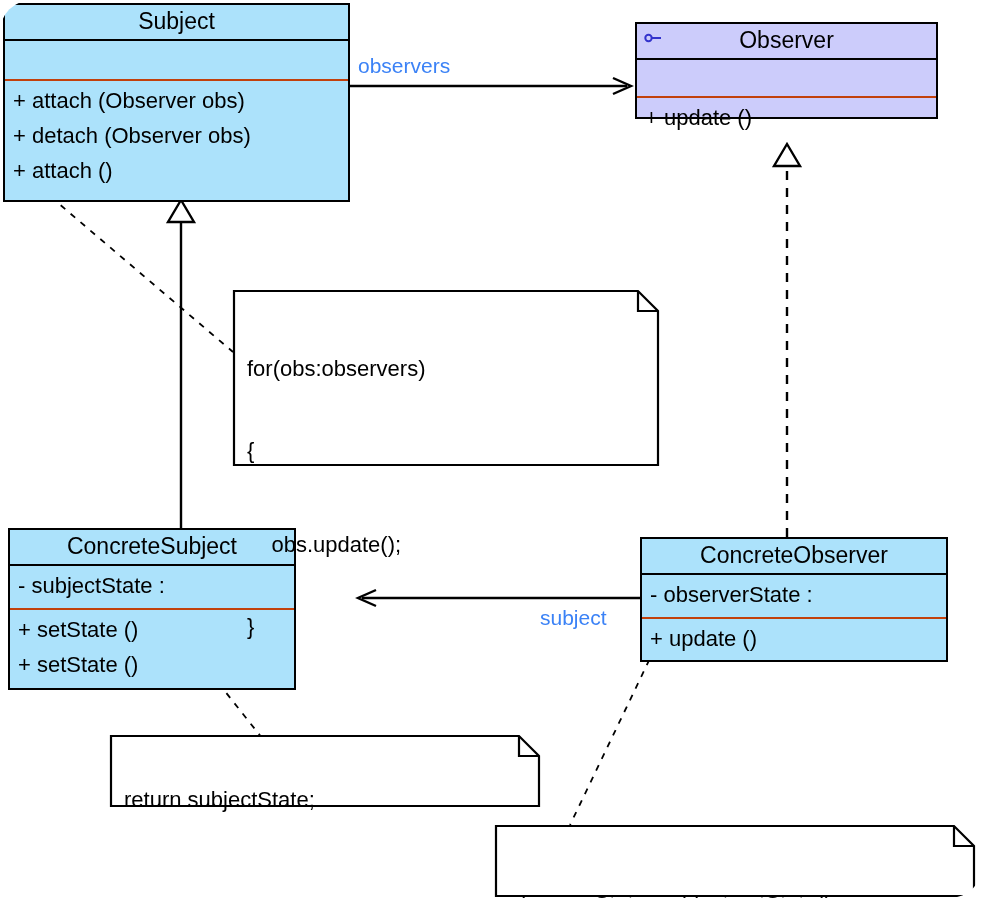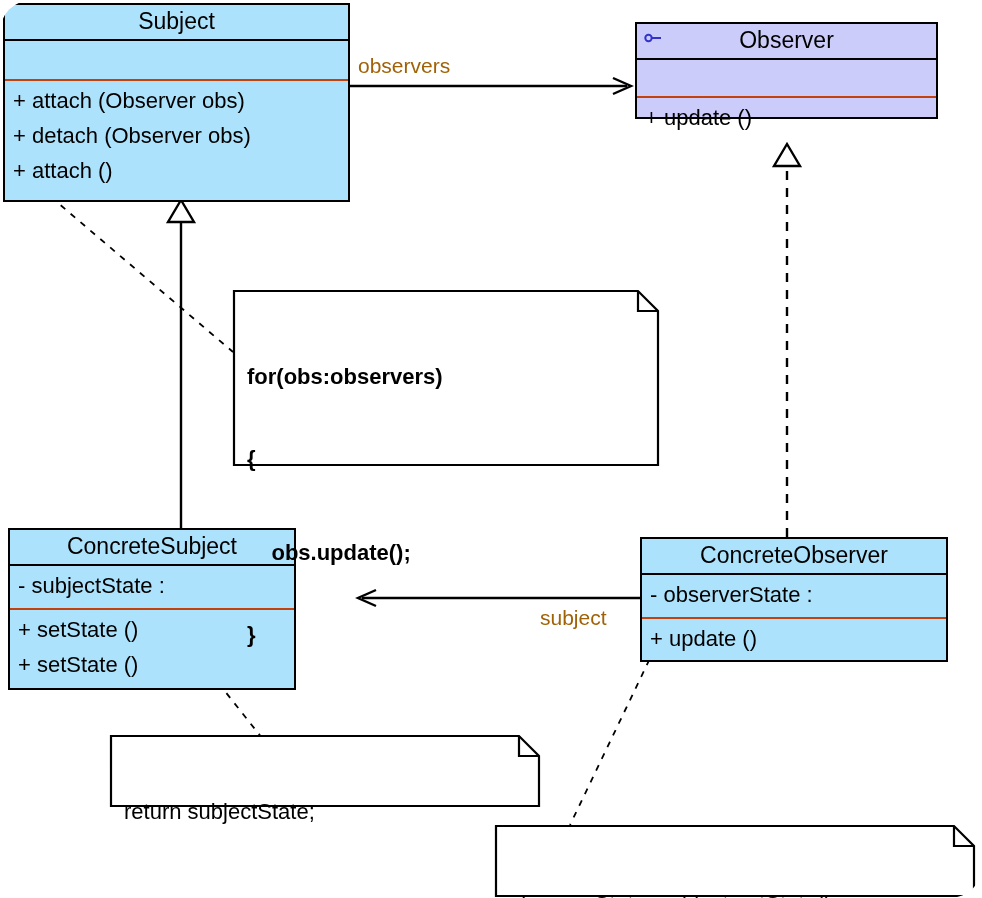--- a/index.html
+++ b/index.html
@@ -96,21 +96,21 @@
     white-space: pre;
   }
   .note-line {
     white-space: pre;
   }
 
   
   .edge-label {
     position: absolute;
     font-size: 21px;
-    color: #a16207;
+    color: #3b82f6;
     background: transparent;
     white-space: nowrap;
     font-family: "Liberation Sans", sans-serif;
   }
 </style>
 </head>
 <body>
 
 <div id="diagram-root">
 
@@ -184,34 +184,34 @@
     <div class="compartment last">
       <div class="member">+  update ()</div>
     </div>
   </div>
 
   <div class="uml-note" id="note-notify" style="left:233px; top:290px; width:426px; height:176px;">
     <svg class="note-shape" width="426" height="176" viewBox="0 0 426 176">
       <path d="M1,1 H405 L425,21 V175 H1 Z" fill="#ffffff" stroke="#000000" stroke-width="2.2"></path>
       <path d="M405,1 V21 H425" fill="none" stroke="#000000" stroke-width="2.2"></path>
     </svg>
-    <div class="note-text" style="padding:24px 0 0 14px;font-weight:bold;">
+    <div class="note-text" style="padding:16px 0 0 14px;">
       <div class="note-line" style="line-height:38px;">for(obs:observers)</div>
       <div class="note-line" style="line-height:38px;">{</div>
       <div class="note-line" style="line-height:38px;margin-top:12px;">    obs.update();</div>
       <div class="note-line" style="line-height:38px;">}</div>
     </div>
   </div>
 
   <div class="uml-note" id="note-getstate" style="left:110px; top:735px; width:430px; height:72px;">
     <svg class="note-shape" width="430" height="72" viewBox="0 0 430 72">
       <path d="M1,1 H409 L429,21 V71 H1 Z" fill="#ffffff" stroke="#000000" stroke-width="2.2"></path>
       <path d="M409,1 V21 H429" fill="none" stroke="#000000" stroke-width="2.2"></path>
     </svg>
-    <div class="note-text" style="padding:7px 0 0 14px;margin-top:12px;">
+    <div class="note-text" style="padding:7px 0 0 14px;">
       <div class="note-line" style="line-height:28px;">return subjectState;</div>
     </div>
   </div>
 
   <div class="uml-note" id="note-update" style="left:495px; top:825px; width:480px; height:72px;">
     <svg class="note-shape" width="480" height="72" viewBox="0 0 480 72">
       <path d="M1,1 H459 L479,21 V71 H1 Z" fill="#ffffff" stroke="#000000" stroke-width="2.2"></path>
       <path d="M459,1 V21 H479" fill="none" stroke="#000000" stroke-width="2.2"></path>
     </svg>
     <div class="note-text" style="padding:22px 0 0 14px;">

